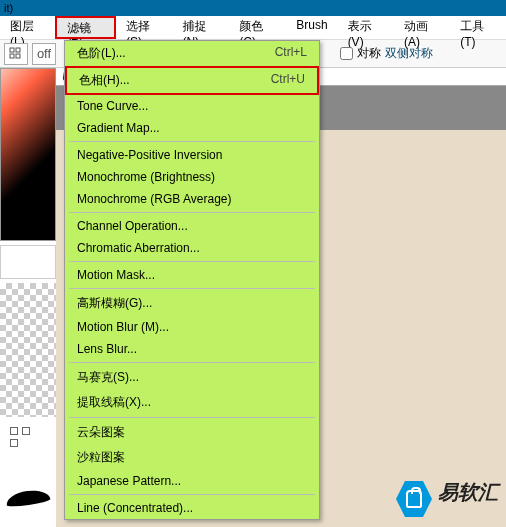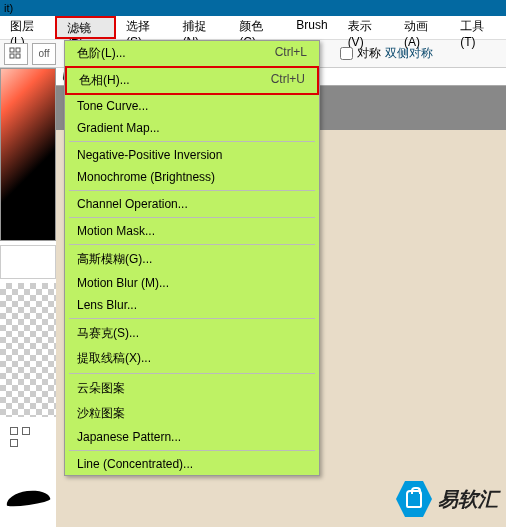--- a/index.html
+++ b/index.html
@@ -22,21 +22,21 @@
 .brush-shape { width: 44px; height: 14px; background: #000; border-radius: 50% 50% 50% 50% / 80% 80% 20% 20%; transform: rotate(-8deg); }
 .canvas-area { flex: 1; background: #888; position: relative; }
 .canvas-title { position: absolute; top: 0; left: 0; right: 0; background: #fff; font-size: 12px; font-style: italic; padding: 2px 6px; height: 18px; color: #333; border-bottom: 1px solid #aaa; }
 .canvas { position: absolute; top: 18px; left: 0; right: 0; bottom: 0; background: #e8dcc8; }
 .canvas-gray { position: absolute; top: 18px; left: 0; right: 0; height: 44px; background: #888; }
 .dropdown { position: absolute; left: 64px; top: 40px; width: 256px; background: #bef264; border: 1px solid #999; box-shadow: 2px 2px 4px rgba(0,0,0,0.3); z-index: 100; }
 .dropdown-item { padding: 4px 12px; font-size: 12px; display: flex; justify-content: space-between; cursor: default; }
 .dropdown-item.highlight { border: 2px solid #d00; }
 .dropdown-sep { height: 1px; background: #bbb; margin: 2px 4px; }
 .shortcut { color: #444; }
-.logo { position: absolute; right: 8px; bottom: 8px; display: flex; align-items: center; gap: 6px; z-index: 200; }
+.logo { position: absolute; right: 8px; bottom: 8px; display: flex; gap: 6px; z-index: 200; }
 .logo-hex { width: 36px; height: 40px; background: #0099dd; clip-path: polygon(25% 5%, 75% 5%, 100% 50%, 75% 95%, 25% 95%, 0 50%); display: flex; align-items: center; justify-content: center; }
 .logo-inner { width: 16px; height: 18px; border: 2px solid #fff; border-radius: 4px 4px 2px 2px; position: relative; }
 .logo-inner::before { content: ""; position: absolute; top: -5px; left: 3px; width: 6px; height: 5px; border: 2px solid #fff; border-bottom: none; border-radius: 4px 4px 0 0; }
 .logo-text { font-size: 20px; font-weight: 900; font-style: italic; color: #222; }
 .small-square { width: 8px; height: 8px; border: 1px solid #666; margin: 2px; }
 .gridsquares { display: flex; flex-wrap: wrap; width: 30px; margin-top: 8px; margin-left: 8px; }
 </style>
 </head>
 <body>
 
@@ -57,21 +57,21 @@
 <div class="toolbar">
   <div class="toolbar-left">
     <div class="toolbar-btn">
       <svg width="14" height="14" viewBox="0 0 14 14">
           <rect x="1" y="1" width="4" height="4" fill="none" stroke="#555"></rect>
           <rect x="7" y="1" width="4" height="4" fill="none" stroke="#555"></rect>
           <rect x="1" y="7" width="4" height="4" fill="none" stroke="#555"></rect>
           <rect x="7" y="7" width="4" height="4" fill="none" stroke="#555"></rect>
         </svg>
     </div>
-    <div class="toolbar-btn" style="font-size:10px;color:#555">off</div>
+    <div class="toolbar-btn" style="font-size:13px;color:#555">off</div>
   </div>
   <div class="symmetry-group">
     <input type="checkbox" style="">
     <span>对称</span>
     <span style="margin-left:0;color:#0c4a6e">双侧对称</span>
   </div>
 </div>
 
 <div class="content">
   <div class="left-panel">
@@ -109,23 +109,29 @@
     <div class="dropdown-item">
       <span>Gradient Map...</span>
     </div>
     <div class="dropdown-sep"></div>
     <div class="dropdown-item">
       <span>Negative-Positive Inversion</span>
     </div>
     <div class="dropdown-item">
       <span>Monochrome (Brightness)</span>
     </div>
+    <div class="dropdown-item">
+      <span>Monochrome (RGB Average)</span>
+    </div>
     <div class="dropdown-sep"></div>
     <div class="dropdown-item">
       <span>Channel Operation...</span>
+    </div>
+    <div class="dropdown-item">
+      <span>Chromatic Aberration...</span>
     </div>
     <div class="dropdown-sep"></div>
     <div class="dropdown-item">
       <span>Motion Mask...</span>
     </div>
     <div class="dropdown-sep"></div>
     <div class="dropdown-item">
       <span>高斯模糊(G)...</span>
     </div>
     <div class="dropdown-item">

